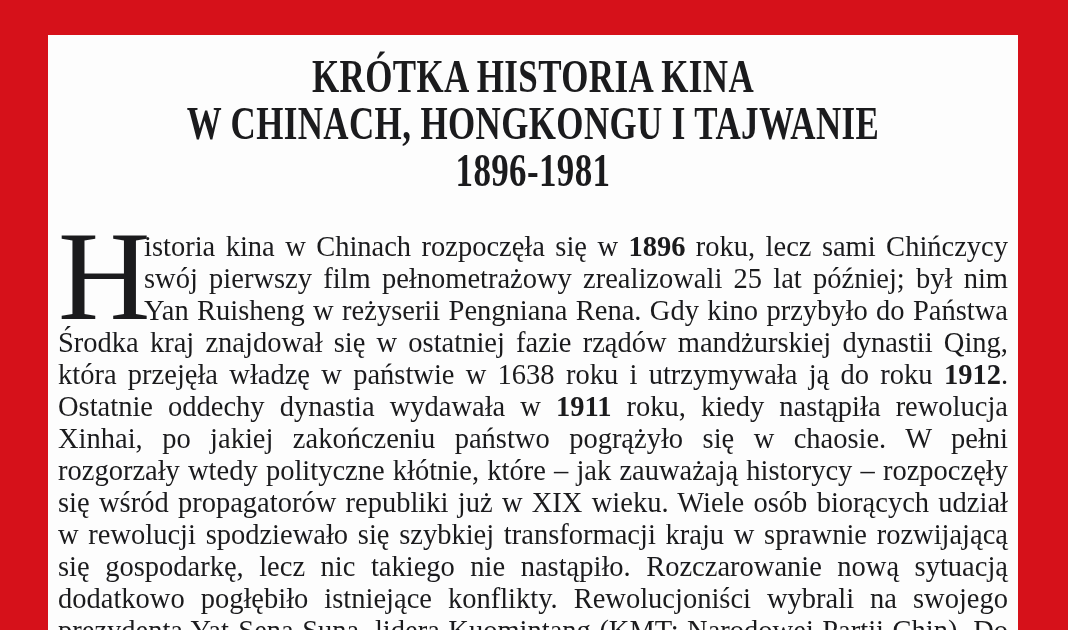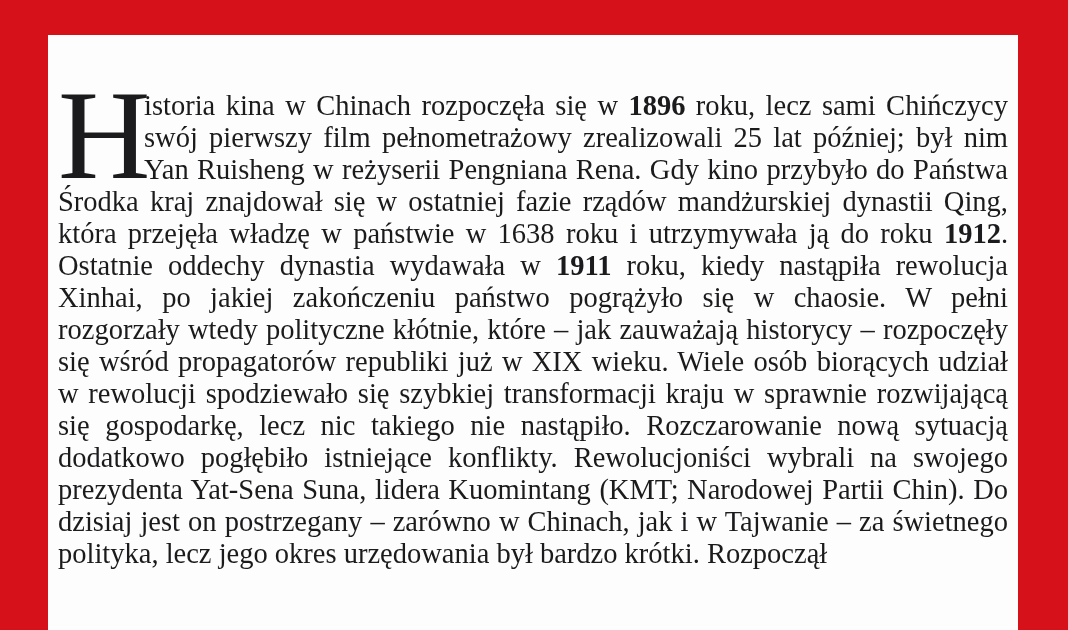--- a/index.html
+++ b/index.html
@@ -59,19 +59,26 @@
     text-align: left;
   }
   .run-bold { font-weight: bold; margin-top: 41px; }
   .run-italic { }
 </style>
 </head>
 <body>
 
 <div class="frame">
   <div class="page">
+    <header>
+      <h1 class="title">
+        <div class="title-line">KRÓTKA HISTORIA KINA</div>
+        <div class="title-line">W CHINACH, HONGKONGU I TAJWANIE</div>
+        <div class="title-line">1896-1981</div>
+      </h1>
+    </header>
     <main>
       <p class="body-text">
         <span class="dropcap">H</span><span id="para-runs"><span>istoria kina w Chinach rozpoczęła się w </span><span class="run-bold">1896</span><span> roku, lecz sami Chińczycy swój pierwszy film pełnometrażowy zrealizowali 25 lat później; był nim </span><span class="run-italic">Yan Ruisheng</span><span> w reżyserii Pengniana Rena. Gdy kino przybyło do Państwa Środka kraj znajdował się w ostatniej fazie rządów mandżurskiej dynastii Qing, która przejęła władzę w państwie w 1638 roku i utrzymywała ją do roku </span><span class="run-bold">1912</span><span>. Ostatnie oddechy dynastia wydawała w </span><span class="run-bold">1911</span><span> roku, kiedy nastąpiła rewolucja Xinhai, po jakiej zakończeniu państwo pogrążyło się w chaosie. W pełni rozgorzały wtedy polityczne kłótnie, które – jak zauważają historycy – rozpoczęły się wśród propagatorów republiki już w XIX wieku. Wiele osób biorących udział w rewolucji spodziewało się szybkiej transformacji kraju w sprawnie rozwijającą się gospodarkę, lecz nic takiego nie nastąpiło. Rozczarowanie nową sytuacją dodatkowo pogłębiło istniejące konflikty. Rewolucjoniści wybrali na swojego prezydenta Yat-Sena Suna, lidera Kuomintang (KMT; Narodowej Partii Chin). Do dzisiaj jest on postrzegany – zarówno w Chinach, jak i w Tajwanie – za świetnego polityka, lecz jego okres urzędowania był bardzo krótki. Rozpoczął</span></span>
       </p>
     </main>
   </div>
 </div>
 
 </body></html>

